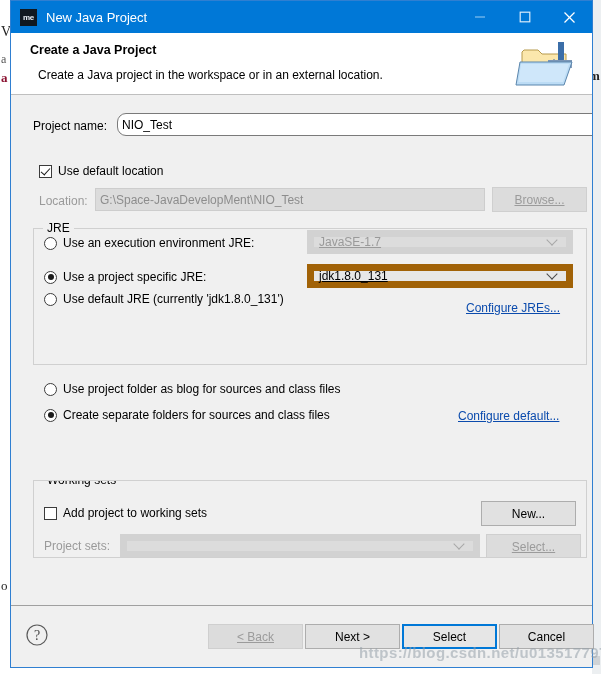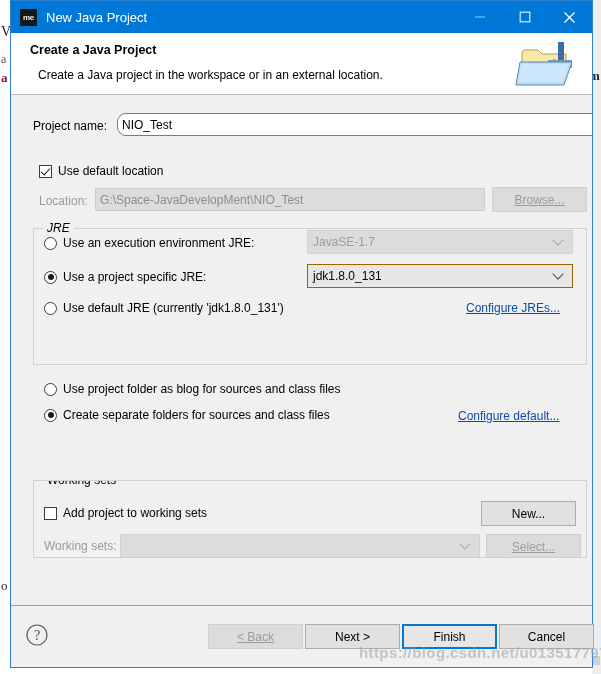--- a/index.html
+++ b/index.html
@@ -238,30 +238,31 @@
     content: "";
     position: absolute;
     left: 2.5px; top: 2.5px;
     width: 6px; height: 6px;
     border-radius: 50%;
     background: #1b1b1b;
   }
 
   
   .combo {
-    border: 1px solid #a16207;
+    border: 7px solid #a16207;
     background: #e7e7e7;
     box-sizing: border-box;
     height: 24px;
     display: flex;
     align-items: center;
     position: relative;
     font-size: 12px;
     color: #000;
     padding-left: 5px;
+    text-decoration: underline;
   }
   .combo.disabled {
     background: #dcdcdc;
     border-color: #d2d2d2;
     color: #9a9a9a;
   }
   .combo .chev {
     position: absolute;
     right: 9px;
     top: 50%;
@@ -403,21 +404,21 @@
 
     <div class="cbx-wrap" style="position:absolute; left:28px; top:69px;">
       <span class="cbx checked"></span>
       <span class="row-label">Use default location</span>
     </div>
 
     <div style="position:absolute; left:28px; top:99px;" class="row-label disabled">Location:</div>
     <input class="txt disabled" type="text" disabled="" style="position: absolute; left: 84px; top: 93px; width: 390px;" value="G:\Space-JavaDevelopMent\NIO_Test">
     <button class="btn disabled" disabled="" style="position:absolute; left:481px; top:92px; width:95px;">Browse...</button>
 
-    <div class="group" style="left:22px; top:133px; width:554px; height:137px;font-style:italic;">
+    <div class="group" style="left:22px; top:133px; width:554px; height:137px;">
       <span class="group-title">JRE</span>
     </div>
 
     <div class="rad-wrap" style="position:absolute; left:33px; top:141px;">
       <span class="rad"></span>
       <span class="row-label">Use an execution environment JRE:</span>
     </div>
     <div class="combo disabled" style="position:absolute; left:296px; top:135px; width:266px;">
       <span>JavaSE-1.7</span>
       <span class="chev"></span>
@@ -425,21 +426,21 @@
 
     <div class="rad-wrap" style="position:absolute; left:33px; top:175px;">
       <span class="rad checked"></span>
       <span class="row-label">Use a project specific JRE:</span>
     </div>
     <div class="combo" style="position:absolute; left:296px; top:169px; width:266px;">
       <span>jdk1.8.0_131</span>
       <span class="chev"></span>
     </div>
 
-    <div class="rad-wrap" style="position:absolute; left:33px; top:206px;align-items:center;">
+    <div class="rad-wrap" style="position:absolute; left:33px; top:197px;align-items:center;">
       <span class="rad"></span>
       <span class="row-label">Use default JRE (currently 'jdk1.8.0_131')</span>
     </div>
     <a class="link" href="#" style="position:absolute; left:455px; top:206px;">Configure JREs...</a>
 
 
     <div class="rad-wrap" style="position:absolute; left:33px; top:287px;">
       <span class="rad"></span>
       <span class="row-label">Use project folder as blog for sources and class files</span>
     </div>
@@ -454,21 +455,21 @@
       <span class="group-title">Working sets</span>
     </div>
 
     <div class="cbx-wrap" style="position:absolute; left:33px; top:411px;">
       <span class="cbx"></span>
       <span class="row-label">Add project to working sets</span>
     </div>
     <button class="btn" style="position:absolute; left:470px; top:406px; width:95px;">New...</button>
 
     <div style="position:absolute; left:23px; top:437px; width:552px; height:25px; overflow:hidden;">
-      <span class="row-label disabled" style="position:absolute; left:10px; top:7px;">Working sets:</span>
+      <span class="row-label disabled" style="position:absolute; left:10px; top:7px;">Project sets:</span>
       <div class="combo disabled" style="position:absolute; left:86px; top:2px; width:360px;">
         <span></span>
         <span class="chev"></span>
       </div>
       <button class="btn disabled" disabled="" style="position:absolute; left:452px; top:2px; width:95px;">Select...</button>
     </div>
 
   </div>
 
   <div id="buttonbar">
@@ -476,19 +477,19 @@
 
     <div id="help-icon">
       <svg width="26" height="26" viewBox="0 0 26 26" aria-hidden="true">
         <circle cx="13" cy="13" r="10" fill="none" stroke="#5a5a5a" stroke-width="1.2"></circle>
         <text x="13" y="18" text-anchor="middle" font-family="Liberation Serif, serif" font-size="14" fill="#4a4a4a">?</text>
       </svg>
     </div>
 
     <button class="btn disabled" disabled="" style="position:absolute; left:197px; top:19px; width:95px;">&lt; Back</button>
     <button class="btn" style="position:absolute; left:294px; top:19px; width:95px;">Next &gt;</button>
-    <button class="btn default-focus" style="position:absolute; left:391px; top:19px; width:95px;">Finish</button>
+    <button class="btn default-focus" style="position:absolute; left:391px; top:19px; width:95px;">Select</button>
     <button class="btn" style="position:absolute; left:488px; top:19px; width:95px;">Cancel</button>
   </div>
 
 </div>
 
 <div id="watermark">https://blog.csdn.net/u013517797</div>
 
 </body></html>

